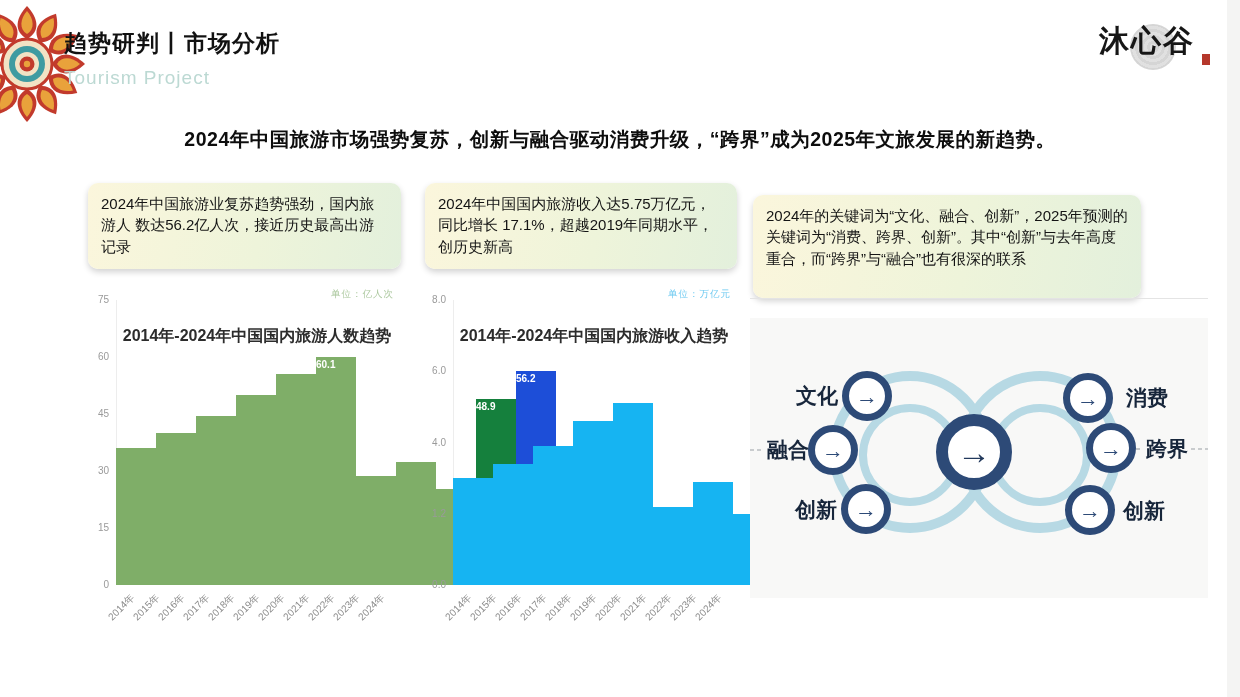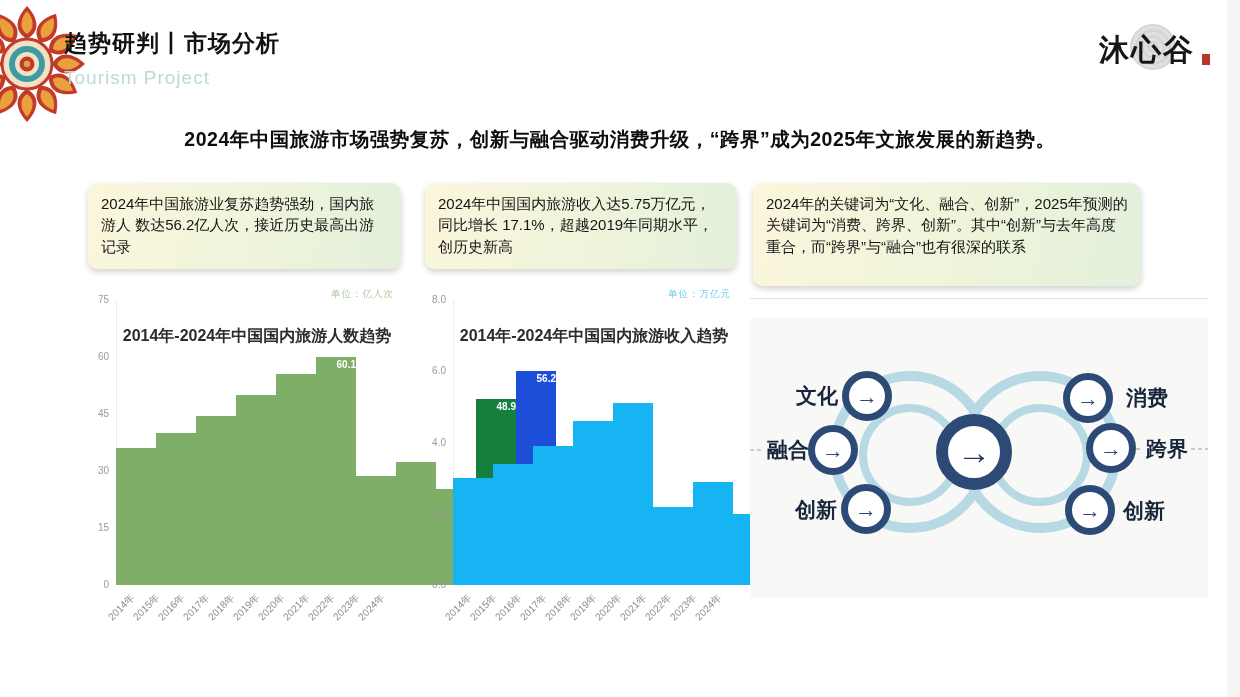--- a/index.html
+++ b/index.html
@@ -11,51 +11,51 @@
   .right-strip { position:absolute; right:0; top:0; width:13px; height:100%; background:#f4f4f3; }
 
   
   .ornament { position:absolute; left:-34px; top:3px; }
   .header-block { position:absolute; left:64px; top:28px; }
   .page-title { font-size:23px; font-weight:bold; color:#111; letter-spacing:1px; }
   .page-subtitle { font-size:19px; color:#bcd9d3; margin-top:8px; letter-spacing:1px; }
   .logo { position:absolute; right:28px; top:20px; width:120px; height:60px; }
   .logo-seal { position:absolute; left:38px; top:4px; width:46px; height:46px; border-radius:50%;
     background:repeating-radial-gradient(circle at 50% 50%, #d6d6d6 0 3px, #c7c7c7 3px 6px); opacity:.75; }
-  .logo-text { position:absolute; left:0; top:10px; width:110px; text-align:center;
+  .logo-text { position:absolute; left:0; top:1px; width:110px; text-align:center;
     font-family:"DejaVu Serif","Liberation Serif",serif; font-weight:bold; font-size:30px; color:#161616; letter-spacing:2px; }
   .logo-stamp { position:absolute; right:2px; top:34px; width:8px; height:11px; background:#b5372b; }
 
   
   .headline { position:absolute; left:0; top:126px; width:1240px; text-align:center;
     font-size:19.5px; font-weight:bold; color:#0d0d0d; letter-spacing:.5px; }
 
   
   .card { position:absolute; border-radius:10px; padding:10px 13px;
     background:linear-gradient(100deg,#fbf6dc 0%,#eef4da 55%,#e3f0dc 100%);
     box-shadow:0 3px 6px rgba(0,0,0,.18);
     font-size:15px; line-height:1.42; color:#141414; }
   .card-1 { left:88px;  top:183px; width:313px; height:86px; }
   .card-2 { left:425px; top:183px; width:312px; height:86px; }
-  .card-3 { left:753px; top:183px; width:388px; height:103px; }
+  .card-3 { left:753px; top:195px; width:388px; height:103px; }
 
   
   .chart-panel { position:absolute; width:314px; height:335px; }
   .chart-1 { left:86px;  top:288px; }
   .chart-2 { left:423px; top:288px; }
   .unit { position:absolute; top:0; right:6px; font-size:9.5px; letter-spacing:1px;
     font-family:"DejaVu Serif","Liberation Serif",serif; }
   .c-title { position:absolute; top:38px; left:28px; right:0; text-align:center;
     font-size:16px; font-weight:bold; color:#2c2c2c; }
   .plot { position:absolute; left:30px; right:10px; top:12px; bottom:38px; border-left:1px solid #ededed; }
   .yticks { position:absolute; left:0; top:12px; bottom:38px; width:26px; }
   .yticks span { position:absolute; right:3px; font-size:10px; color:#9a9a9a; }
   .bars { position:absolute; left:30px; right:10px; top:12px; bottom:38px; display:flex; align-items:flex-end; }
   .bar-slot { flex:1; display:flex; justify-content:center; }
-  .bar { width:40px; display:flex; flex-direction:column; align-items:flex-end; }
+  .bar { width:40px; display:flex; flex-direction:column; align-items:flex-start; }
   .bar .blabel { font-size:10px; font-weight:bold; color:#fff; margin-top:3px; line-height:1; white-space:nowrap; }
   .xlabels { position:absolute; left:30px; right:10px; bottom:0; height:36px; display:flex; }
   .xl-slot { flex:1; position:relative; }
   .xl-slot span { position:absolute; left:50%; top:4px; transform:translateX(-100%) rotate(-45deg);
     transform-origin:100% 0; white-space:nowrap; font-size:10px; color:#8b8b8b; }
 
   
   .diagram-hairline { position:absolute; left:750px; top:298px; width:458px; height:1px; background:#e4e4e4; }
   .diagram-panel { position:absolute; left:750px; top:318px; width:458px; height:280px; background:#f8f8f7; }
   .diagram-panel svg { display:block; }
@@ -205,21 +205,21 @@
           <span>2024年</span>
         </div>
       </div>
   </div>
   <div class="chart-panel chart-2" id="chart-1">
     <div class="unit" style="color: rgb(108, 201, 241);">单位：万亿元</div>
     <div class="c-title">2014年-2024年中国国内旅游收入趋势</div>
     <div class="plot"></div>
     <div class="yticks">
         <span style="bottom: -5px;">0.0</span>
-        <span style="bottom: 66.25px;">3.4</span>
+        <span style="bottom: 66.25px;">1.2</span>
         <span style="bottom: 137.5px;">4.0</span>
         <span style="bottom: 208.75px;">6.0</span>
         <span style="bottom: 280px;">8.0</span>
       </div>
     <div class="bars">
         <div class="bar-slot">
           <div class="bar" style="height: 106.875px; background: rgb(22, 180, 242);"></div>
         </div>
         <div class="bar-slot">
           <div class="bar" style="height: 121.125px; background: rgb(22, 180, 242);"></div>

